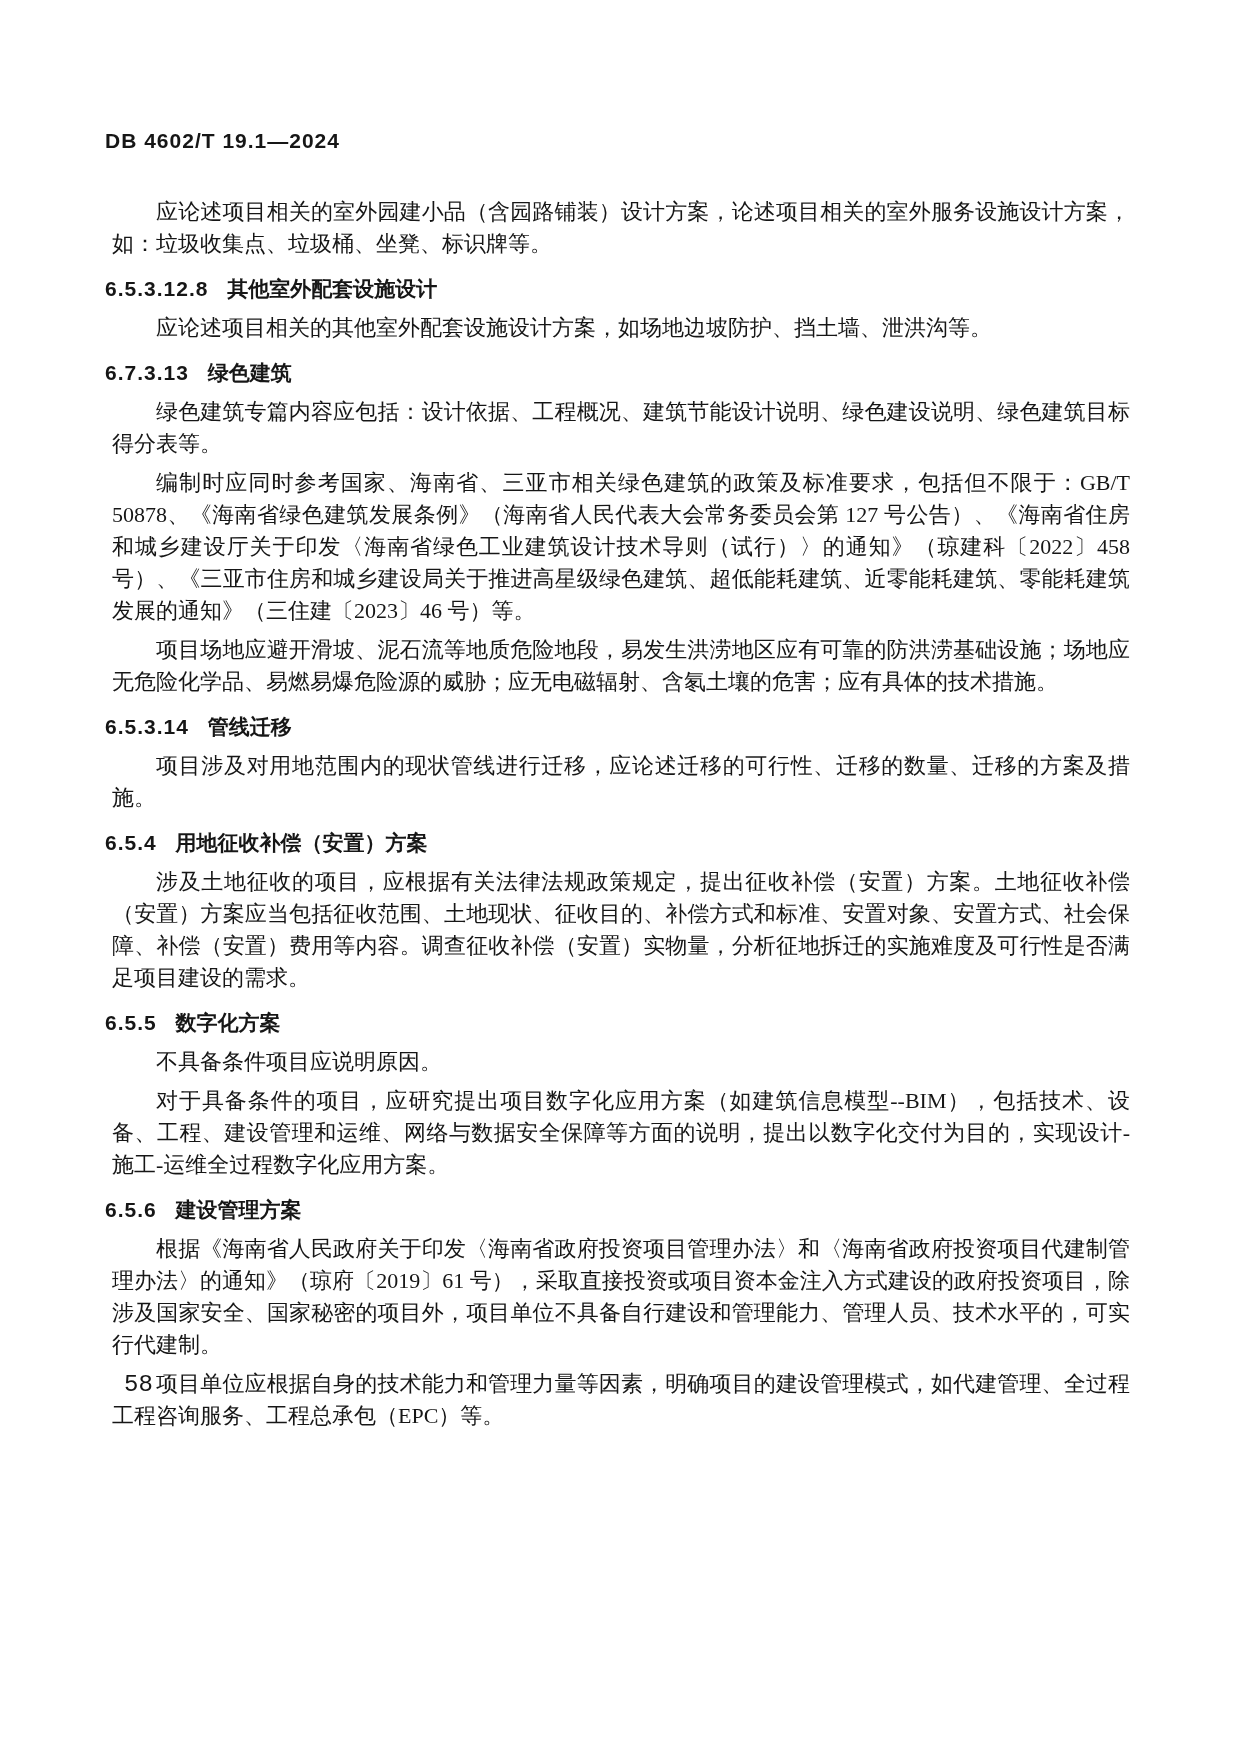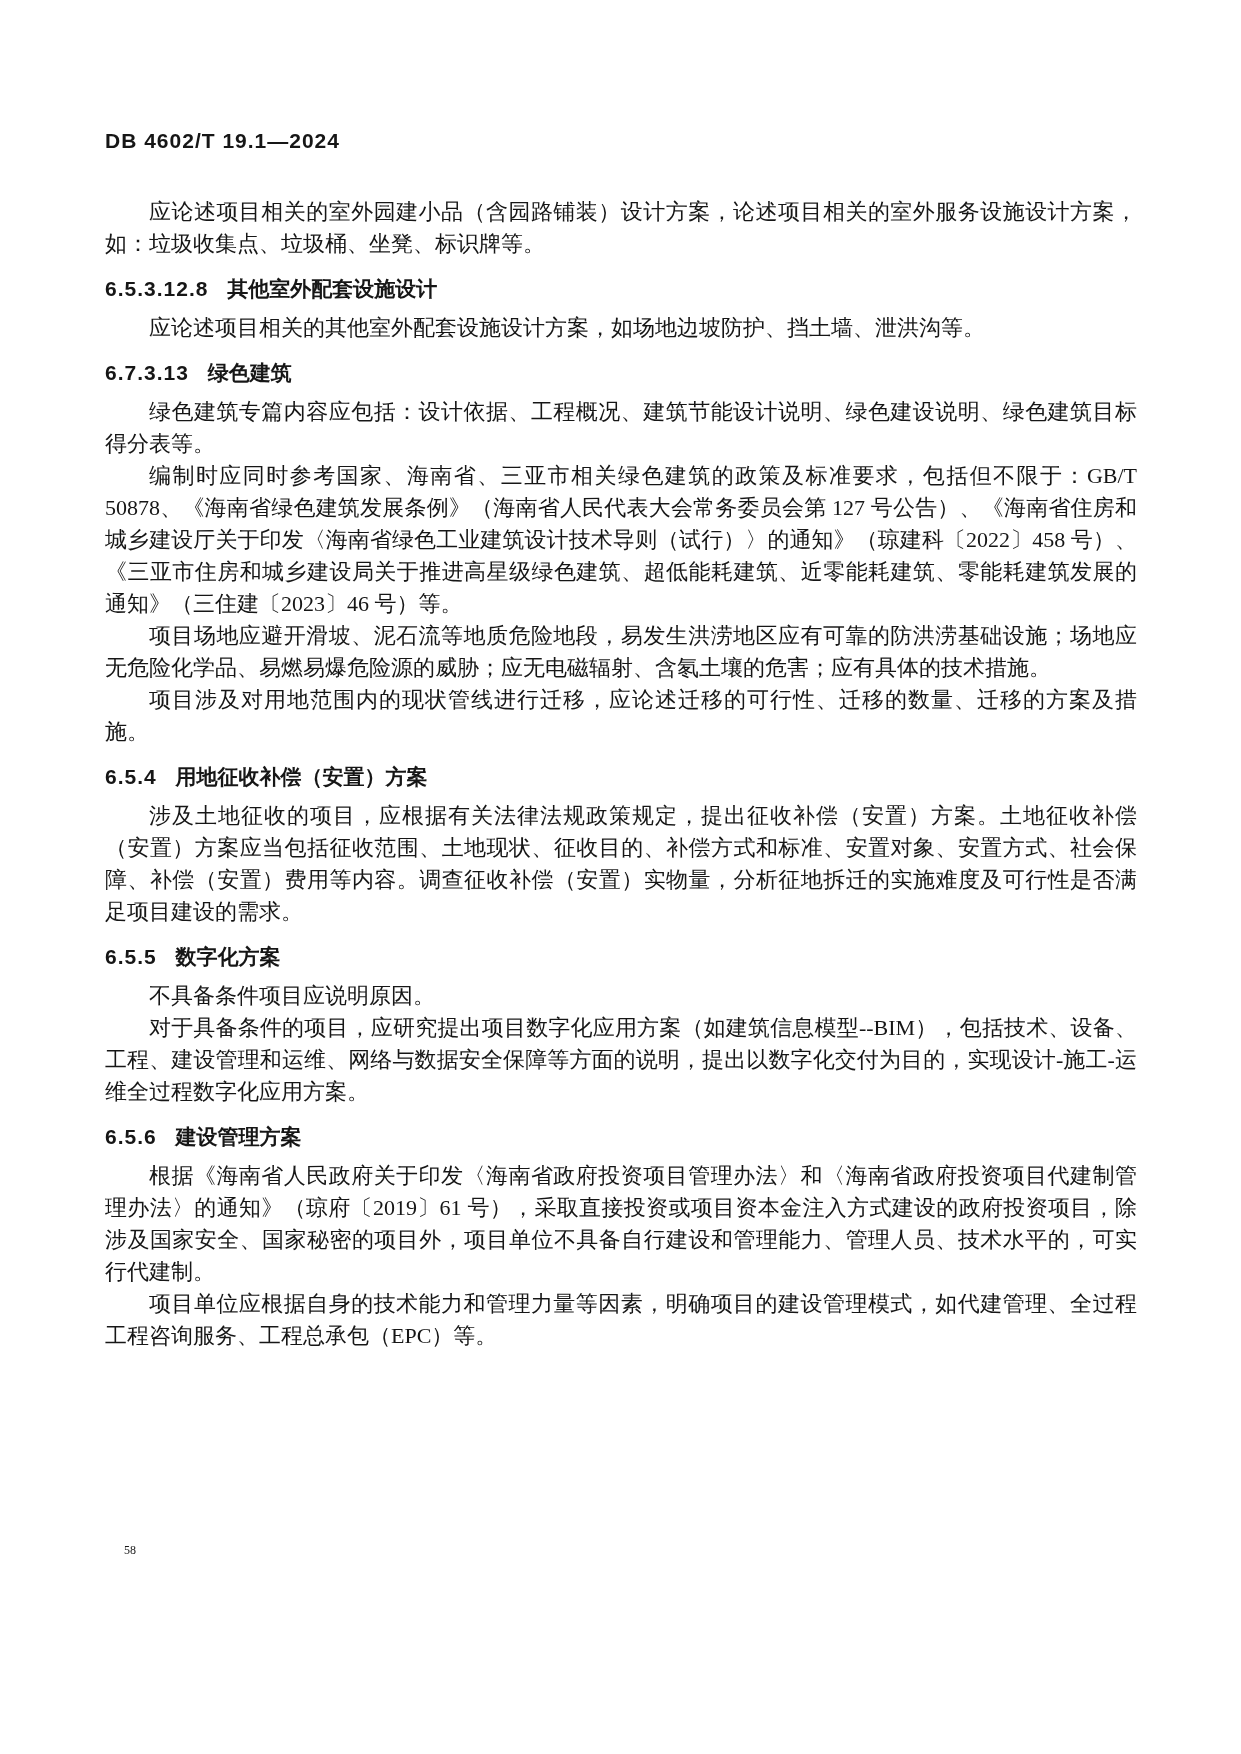--- a/index.html
+++ b/index.html
@@ -25,39 +25,39 @@
     line-height: 26px;
     letter-spacing: 1px;
     margin-bottom: 42px;
   }
   .para {
     font-family: "Liberation Serif", "DejaVu Serif", serif;
     font-size: 22px;
     line-height: 32px;
     text-align: justify;
     text-indent: 2em;
-    margin: 0;
+    margin: 7px;
   }
   .heading {
     font-family: "Liberation Sans", "DejaVu Sans", sans-serif;
     font-weight: bold;
     font-size: 21px;
     line-height: 26px;
     margin: 16px 0 10px 0;
   }
   .h-num {
     margin-right: 0.9em;
     letter-spacing: 1px;
   }
   .page-number {
     position: absolute;
     left: 124px;
-    top: 1538px;
-    font-family: Liberation Serif, serif;
-    font-size: 12px;
+    top: 1373px;
+    font-family: Liberation Mono, monospace;
+    font-size: 24px;
     line-height: 24px;
   }
 </style>
 </head>
 <body>
 
 <div class="page">
   <div class="content">
 
     <div class="doc-header">DB 4602/T 19.1—2024</div>
@@ -67,20 +67,21 @@
     <h3 class="heading"><span class="h-num">6.5.3.12.8</span><span class="h-title">其他室外配套设施设计</span></h3>
 
     <p class="para">应论述项目相关的其他室外配套设施设计方案，如场地边坡防护、挡土墙、泄洪沟等。</p>
 
     <h3 class="heading"><span class="h-num">6.7.3.13</span><span class="h-title">绿色建筑</span></h3>
 
     <p class="para">绿色建筑专篇内容应包括：设计依据、工程概况、建筑节能设计说明、绿色建设说明、绿色建筑目标得分表等。</p>
     <p class="para">编制时应同时参考国家、海南省、三亚市相关绿色建筑的政策及标准要求，包括但不限于：GB/T 50878、《海南省绿色建筑发展条例》（海南省人民代表大会常务委员会第 127 号公告）、《海南省住房和城乡建设厅关于印发〈海南省绿色工业建筑设计技术导则（试行）〉的通知》（琼建科〔2022〕458 号）、《三亚市住房和城乡建设局关于推进高星级绿色建筑、超低能耗建筑、近零能耗建筑、零能耗建筑发展的通知》（三住建〔2023〕46 号）等。</p>
     <p class="para">项目场地应避开滑坡、泥石流等地质危险地段，易发生洪涝地区应有可靠的防洪涝基础设施；场地应无危险化学品、易燃易爆危险源的威胁；应无电磁辐射、含氡土壤的危害；应有具体的技术措施。</p>
 
+    <h3 class="heading"><span class="h-num">6.5.3.14</span><span class="h-title">管线迁移</span></h3>
 
     <p class="para">项目涉及对用地范围内的现状管线进行迁移，应论述迁移的可行性、迁移的数量、迁移的方案及措施。</p>
 
     <h3 class="heading"><span class="h-num">6.5.4</span><span class="h-title">用地征收补偿（安置）方案</span></h3>
 
     <p class="para">涉及土地征收的项目，应根据有关法律法规政策规定，提出征收补偿（安置）方案。土地征收补偿（安置）方案应当包括征收范围、土地现状、征收目的、补偿方式和标准、安置对象、安置方式、社会保障、补偿（安置）费用等内容。调查征收补偿（安置）实物量，分析征地拆迁的实施难度及可行性是否满足项目建设的需求。</p>
 
     <h3 class="heading"><span class="h-num">6.5.5</span><span class="h-title">数字化方案</span></h3>
 
     <p class="para">不具备条件项目应说明原因。</p>

